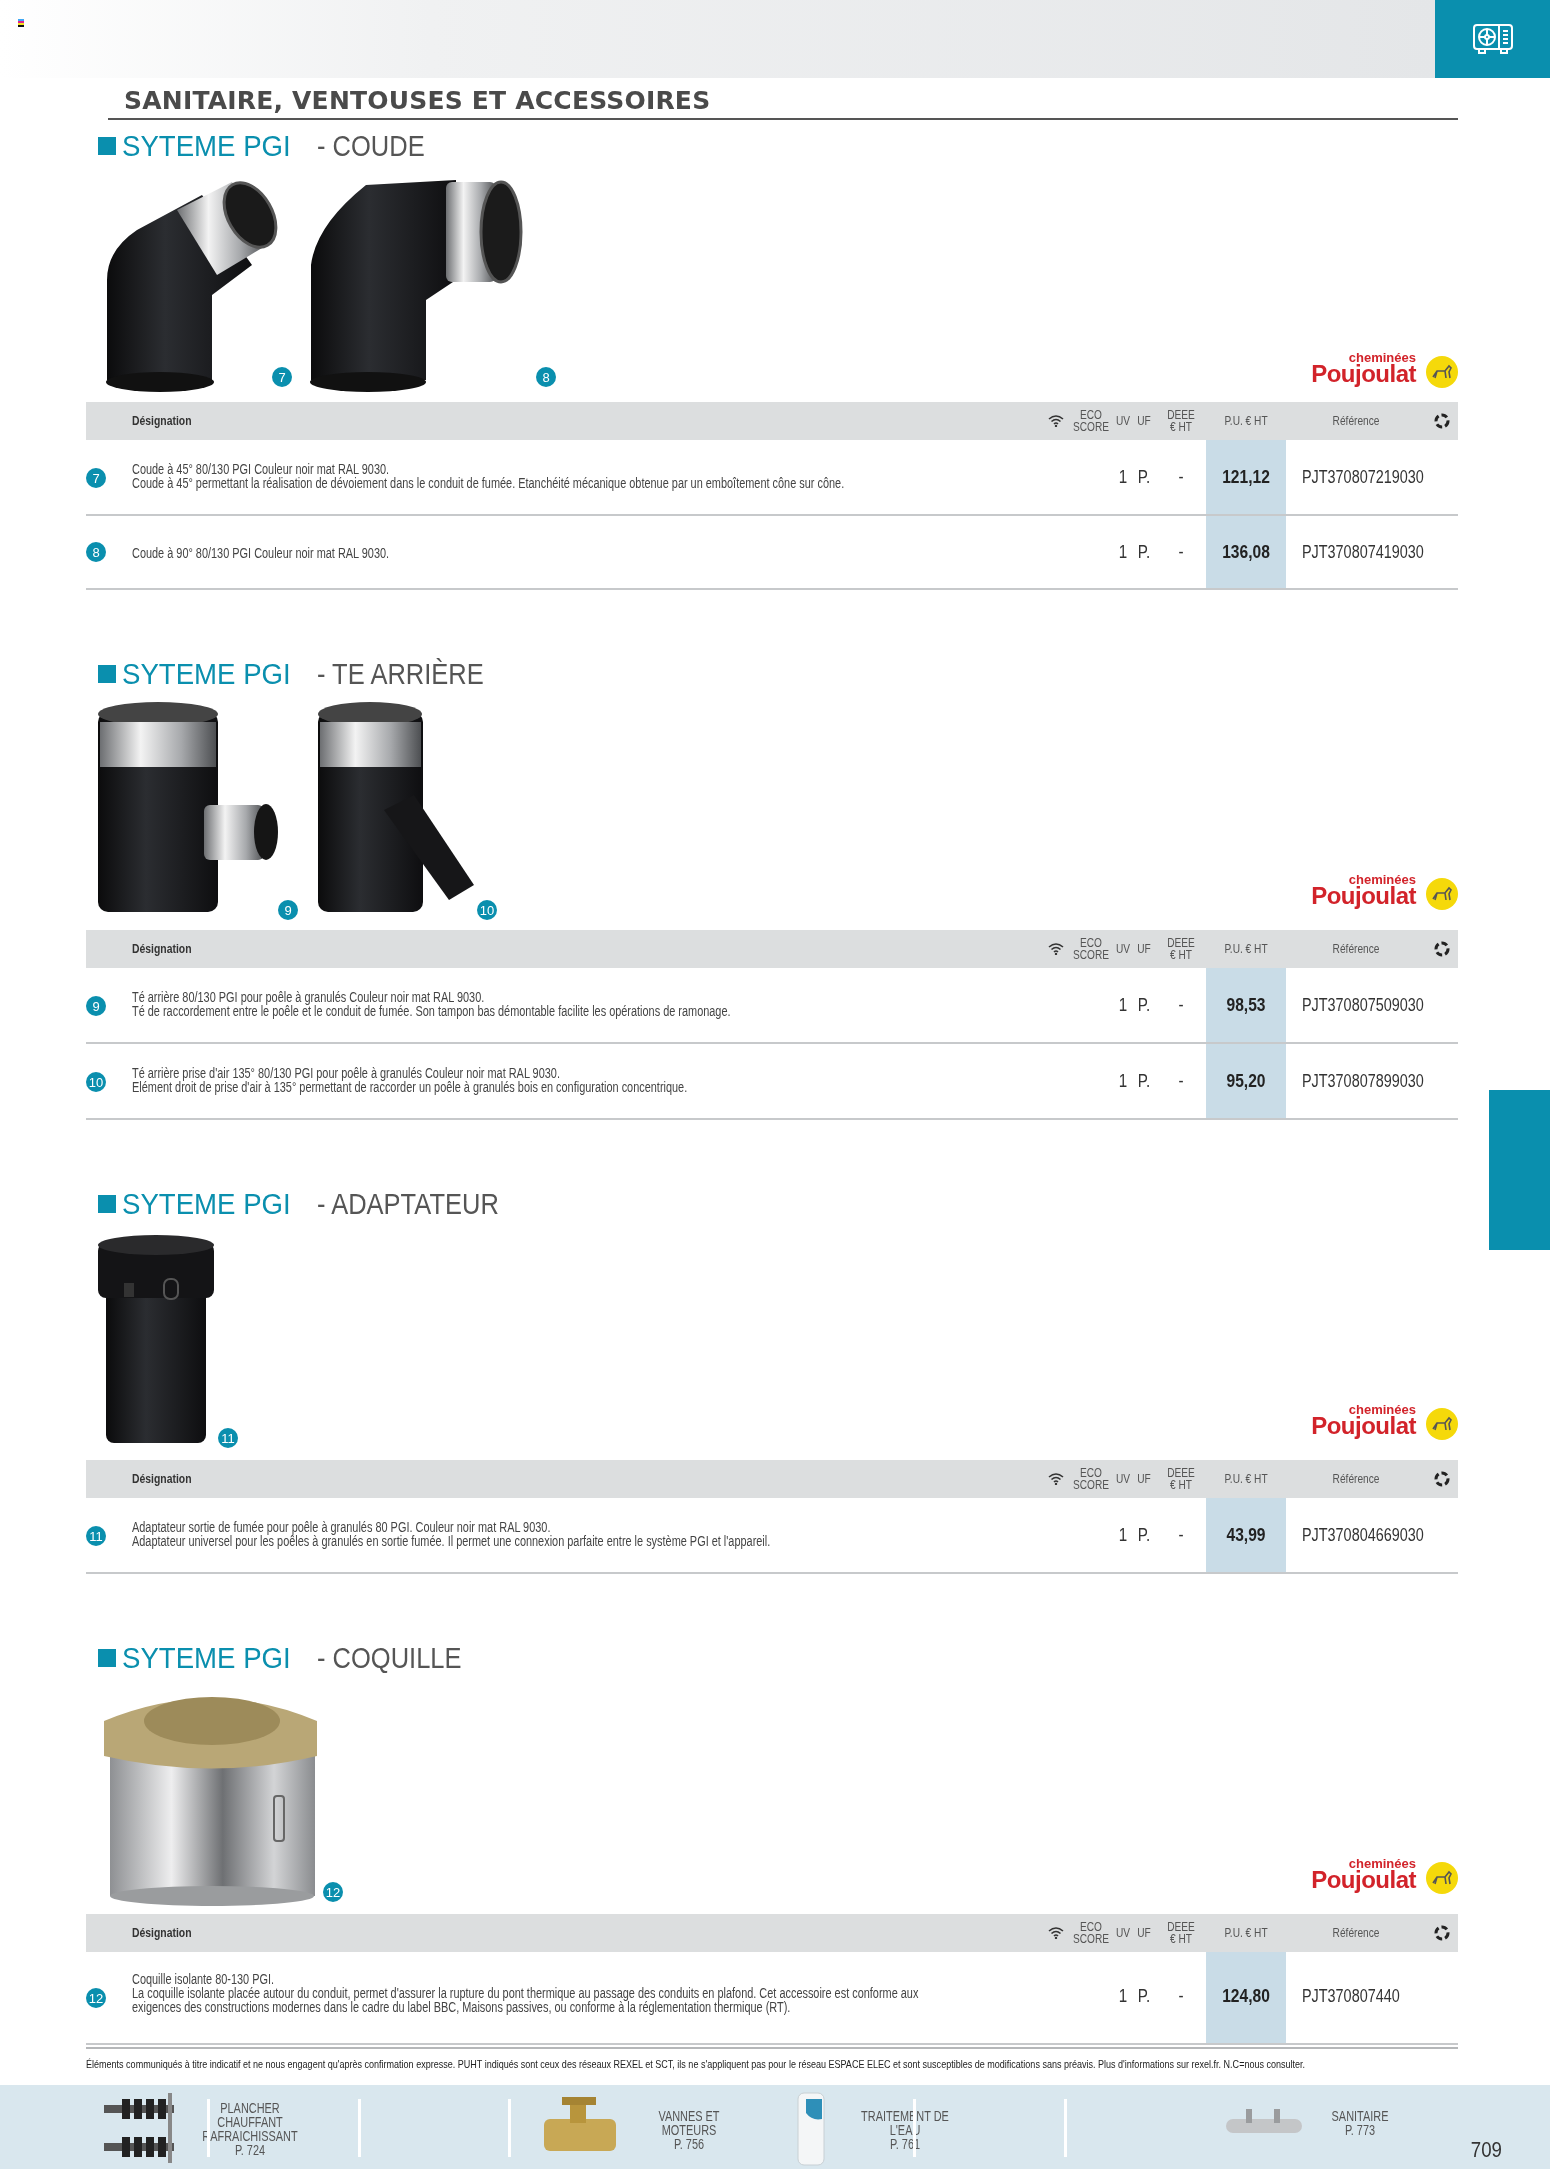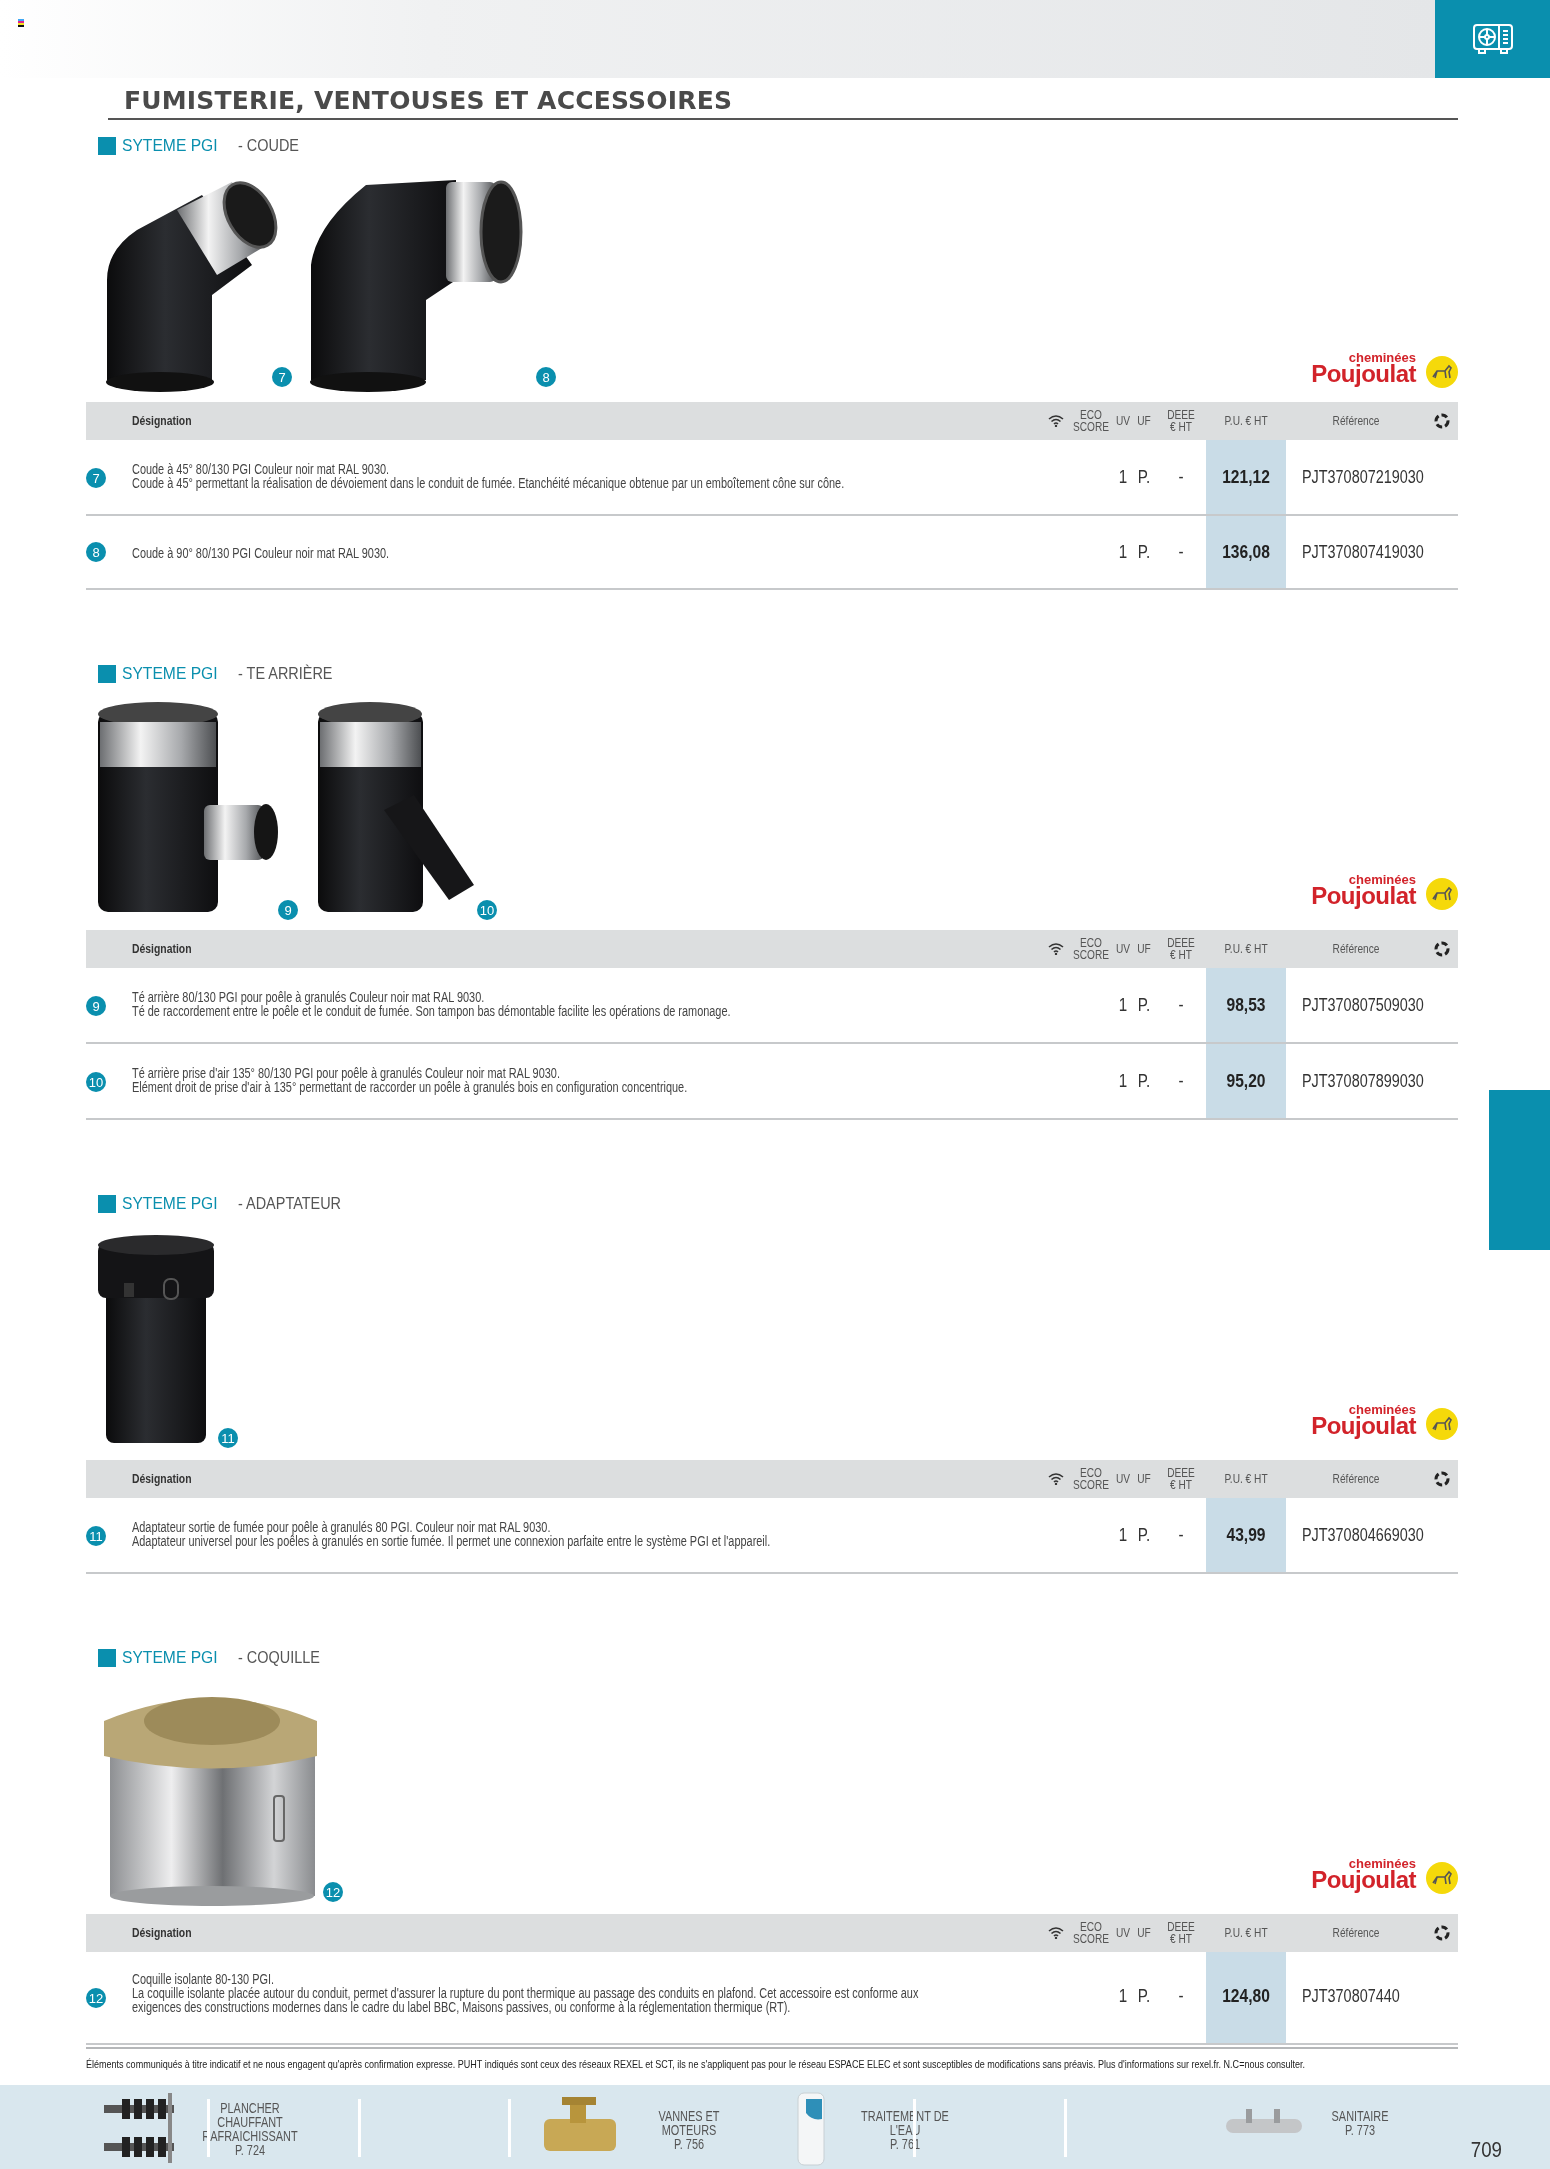--- a/index.html
+++ b/index.html
@@ -6,21 +6,21 @@
   body { width: 1550px; height: 2169px; background: #fff; font-family: "Liberation Sans", sans-serif; position: relative; overflow: hidden; color: #333; }
   .topband { position: absolute; left: 0; top: 0; width: 1435px; height: 78px; background: linear-gradient(90deg, #ffffff 0%, #f0f1f2 30%, #e4e6e8 100%); }
   .cmyk { position: absolute; left: 18px; top: 19px; width: 6px; }
   .cmyk span { display: block; height: 2px; }
   .corner-tab { position: absolute; left: 1435px; top: 0; width: 115px; height: 78px; background: #0a8fae; display: flex; align-items: center; justify-content: center; }
   .side-tab { position: absolute; left: 1489px; top: 1090px; width: 61px; height: 160px; background: #0a8fae; }
   .page-title { position: absolute; left: 124px; top: 86px; font-family: "DejaVu Sans", sans-serif; font-weight: bold; font-size: 25px; color: #4a4a4a; letter-spacing: 0.2px; }
   .title-rule { position: absolute; left: 108px; top: 118px; width: 1350px; height: 2px; background: #555; }
 
   .section { position: absolute; left: 86px; width: 1372px; }
-  .sec-head { position: absolute; left: 12px; top: 0; display: flex; align-items: center; font-family: "Liberation Sans", sans-serif; font-size: 17px; height: 32px; }
+  .sec-head { position: absolute; left: 12px; top: 0; display: flex; align-items: center; font-family: "Liberation Sans", sans-serif; font-size: 30px; height: 32px; }
   .sec-head .sq { width: 18px; height: 18px; background: #0a8fae; margin-right: 6px; }
   .sec-head .sys { color: #0a8fae; margin-right: 12px; transform: scaleX(0.92); transform-origin: left; }
   .sec-head .sub { color: #555; transform: scaleX(0.85); transform-origin: left; }
 
   .product-img { position: absolute; }
   .badge { position: absolute; width: 20px; height: 20px; border-radius: 50%; background: #0a8fae; color: #fff; font-size: 13px; display: flex; align-items: center; justify-content: center; font-family: "Liberation Sans", sans-serif; }
 
   .brand { position: absolute; right: 0; width: 190px; height: 44px; }
   .brand .che { position: absolute; right: 42px; top: 0; font-size: 13px; font-weight: bold; color: #d2232a; font-family: "Liberation Sans", sans-serif; }
   .brand .pou { position: absolute; right: 42px; top: 10px; font-size: 24px; font-weight: bold; color: #d2232a; font-family: "Liberation Sans", sans-serif; letter-spacing: -0.5px; }
@@ -67,21 +67,21 @@
     <line x1="31" y1="9" x2="36" y2="9"></line>
       <line x1="31" y1="13" x2="36" y2="13"></line>
       <line x1="31" y1="17" x2="36" y2="17"></line>
       <line x1="31" y1="21" x2="36" y2="21"></line>
     <rect x="7" y="27" width="6" height="4"></rect>
       <rect x="29" y="27" width="6" height="4"></rect>
   </svg>
 </div>
 <div class="side-tab"></div>
 
-<div class="page-title">FUMISTERIE, VENTOUSES ET ACCESSOIRES</div>
+<div class="page-title">SANITAIRE, VENTOUSES ET ACCESSOIRES</div>
 <div class="title-rule"></div>
 
 <div class="section" style="top:130px;">
   <div class="sec-head">
     <span class="sq"></span>
     <span class="sys">SYTEME PGI</span>
     <span class="sub">- COUDE</span>
   </div>
   <svg class="product-img" style="left:6px;top:40px;" width="190" height="225" viewBox="0 0 190 225">
     <defs>

